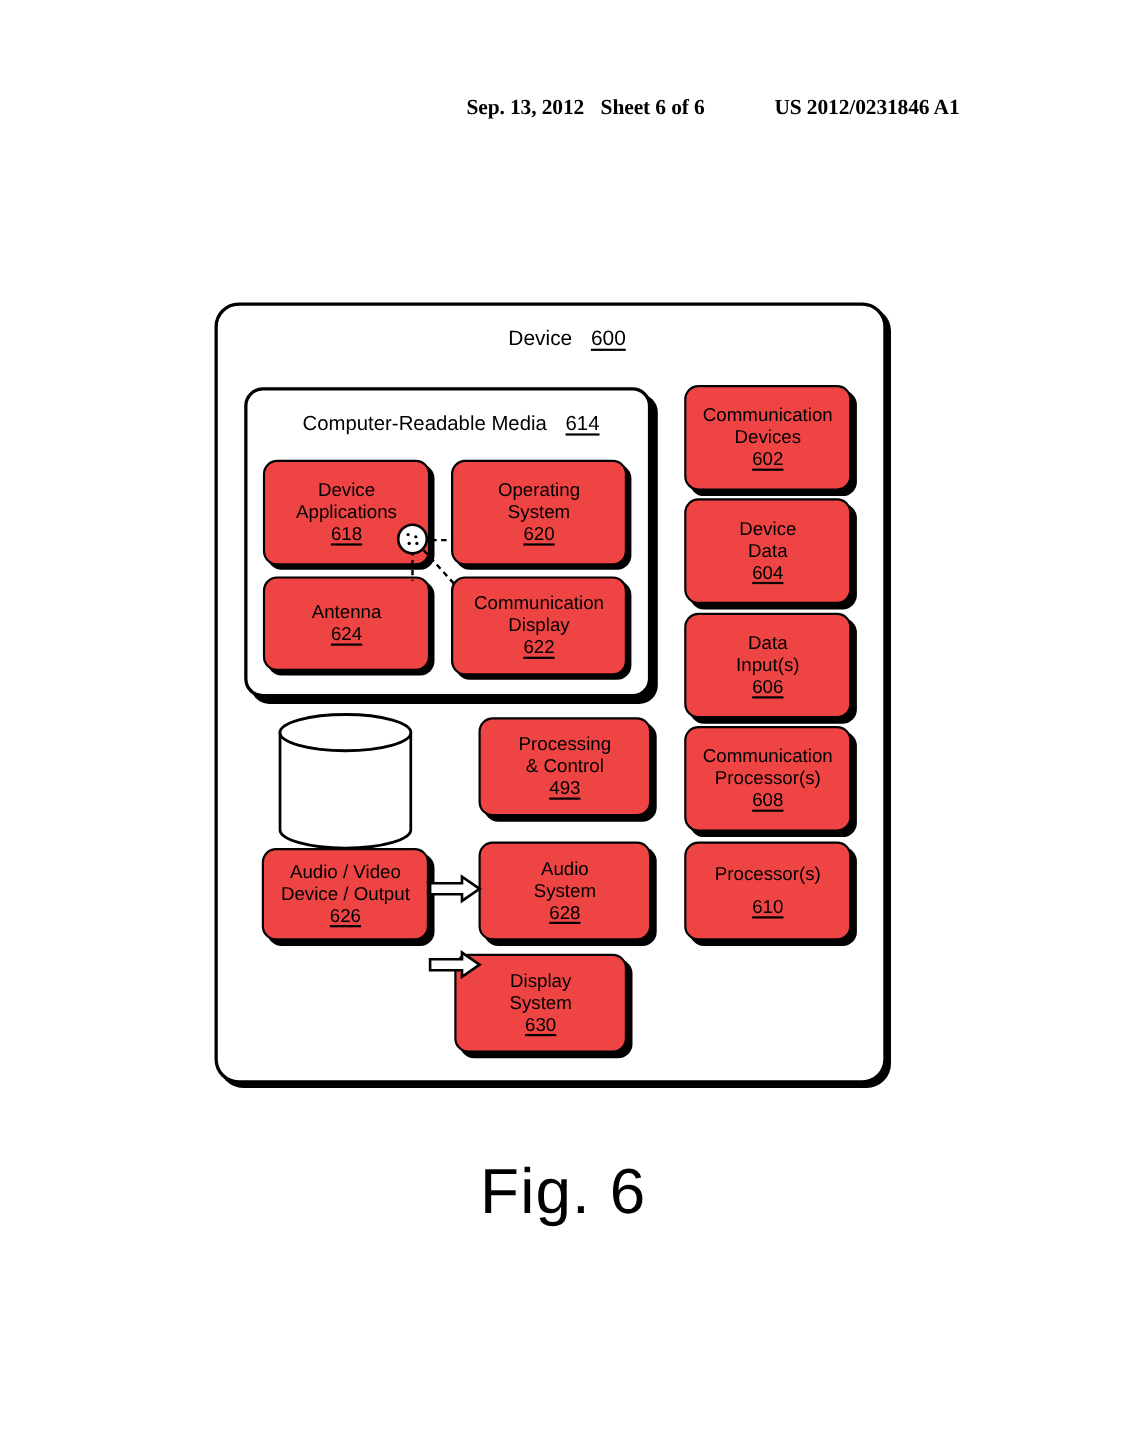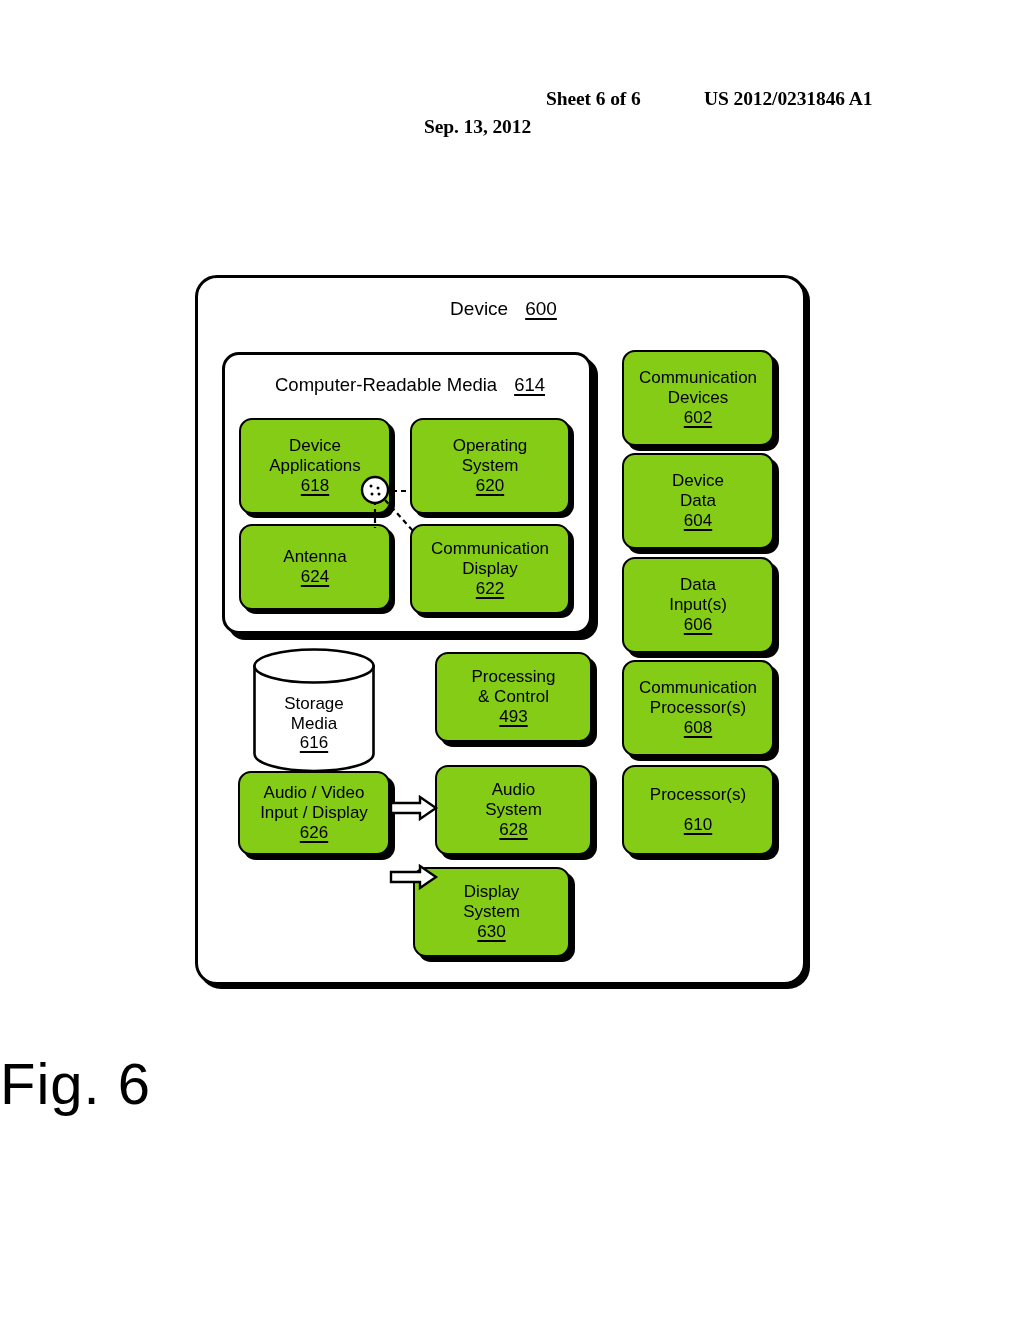--- a/index.html
+++ b/index.html
@@ -23,41 +23,41 @@
     left: 0;
     width: 1024px;
     height: 28px;
     font-family: "Liberation Serif", serif;
     font-weight: bold;
     font-size: 19.5px;
     letter-spacing: -0.1px;
     white-space: nowrap;
   }
   #patent-header .h-pub   { position: absolute; left: 126px; top: 0; }
-  #patent-header .h-date  { position: absolute; left: 424px; top: 0; margin-top: 28px; }
+  #patent-header .h-date  { position: absolute; left: 424px; top: 0; }
   #patent-header .h-sheet { position: absolute; left: 546px; top: 0; }
   #patent-header .h-num   { position: absolute; left: 704px; top: 0; }
 
   
   #fig-caption {
     position: absolute;
     left: 0;
     top: 1050px;
     width: 1024px;
-    text-align: left;
+    text-align: center;
     font-family: "Liberation Sans", sans-serif;
     font-size: 58px;
     letter-spacing: 1px;
   }
 
   
   .pbox {
     position: absolute;
     box-sizing: border-box;
-    background: #84cc16;
+    background: #ef4444;
     border: 2.6px solid #000000;
     border-radius: 13px;
     box-shadow: 5px 5px 0 0 #000000;
     display: flex;
     flex-direction: column;
     align-items: center;
     justify-content: center;
     text-align: center;
     line-height: 1.16;
     font-size: 17px;
@@ -81,20 +81,21 @@
     box-shadow: 4px 4px 0 0 #000000;
   }
 
   #device-title {
     position: absolute;
     left: 0;
     top: 20px;
     width: 611px;
     text-align: center;
     font-size: 19px;
+    padding-left: 12px;
   }
 
   
   #crm-box {
     position: absolute;
     left: 222px;
     top: 352px;
     width: 370px;
     height: 282px;
     box-sizing: border-box;
@@ -203,25 +204,20 @@
   <span class="lbl">Communication</span>
   <span class="lbl">Display</span>
   <span class="lbl ref">622</span>
 </div>
 
 <div id="storage-media">
   <svg viewBox="0 0 122 124">
     <path d="M1.5,18 L1.5,106 A 59.5 17 0 0 0 120.5 106 L120.5,18 Z" fill="#ffffff" stroke="#000000" stroke-width="2.6"></path>
     <ellipse cx="61" cy="18" rx="59.5" ry="16.5" fill="#ffffff" stroke="#000000" stroke-width="2.6"></ellipse>
   </svg>
-  <div class="cyl-text">
-    <span class="lbl">Storage</span>
-    <span class="lbl">Media</span>
-    <span class="lbl ref">616</span>
-  </div>
 </div>
 
 <div class="pbox" style="left:435px; top:652px; width:157px; height:90px;">
   <span class="lbl">Processing</span>
   <span class="lbl">&amp; Control</span>
   <span class="lbl ref">493</span>
 </div>
 
 <div class="pbox" style="left:435px; top:765px; width:157px; height:90px;">
   <span class="lbl">Audio</span>
@@ -230,21 +226,21 @@
 </div>
 
 <div class="pbox" style="left:413px; top:867px; width:157px; height:90px;text-align:center;">
   <span class="lbl">Display</span>
   <span class="lbl">System</span>
   <span class="lbl ref">630</span>
 </div>
 
 <div class="pbox" style="left:238px; top:771px; width:152px; height:84px;">
   <span class="lbl">Audio / Video</span>
-  <span class="lbl">Input / Display</span>
+  <span class="lbl">Device / Output</span>
   <span class="lbl ref">626</span>
 </div>
 
 <div class="pbox" style="left:622px; top:350px; width:152px; height:96px;">
   <span class="lbl">Communication</span>
   <span class="lbl">Devices</span>
   <span class="lbl ref">602</span>
 </div>
 
 <div class="pbox" style="left:622px; top:453px; width:152px; height:96px;">

